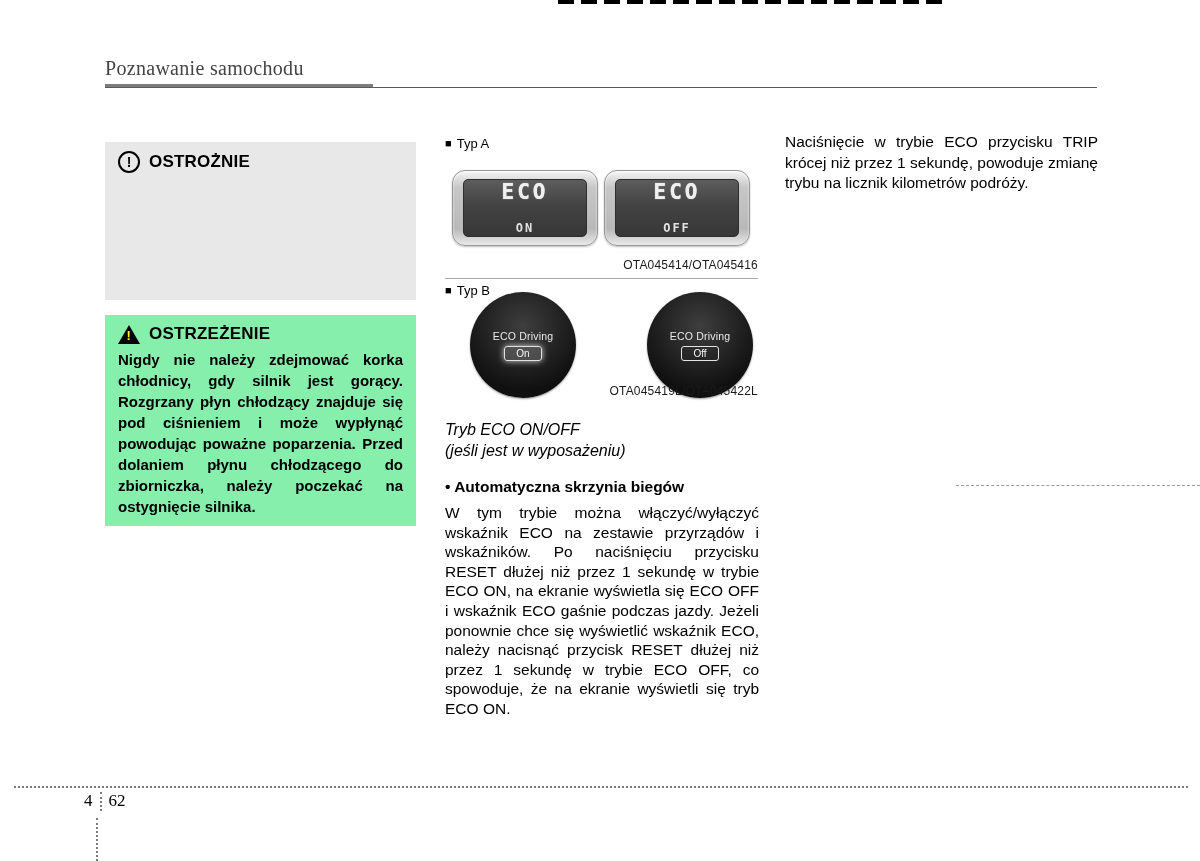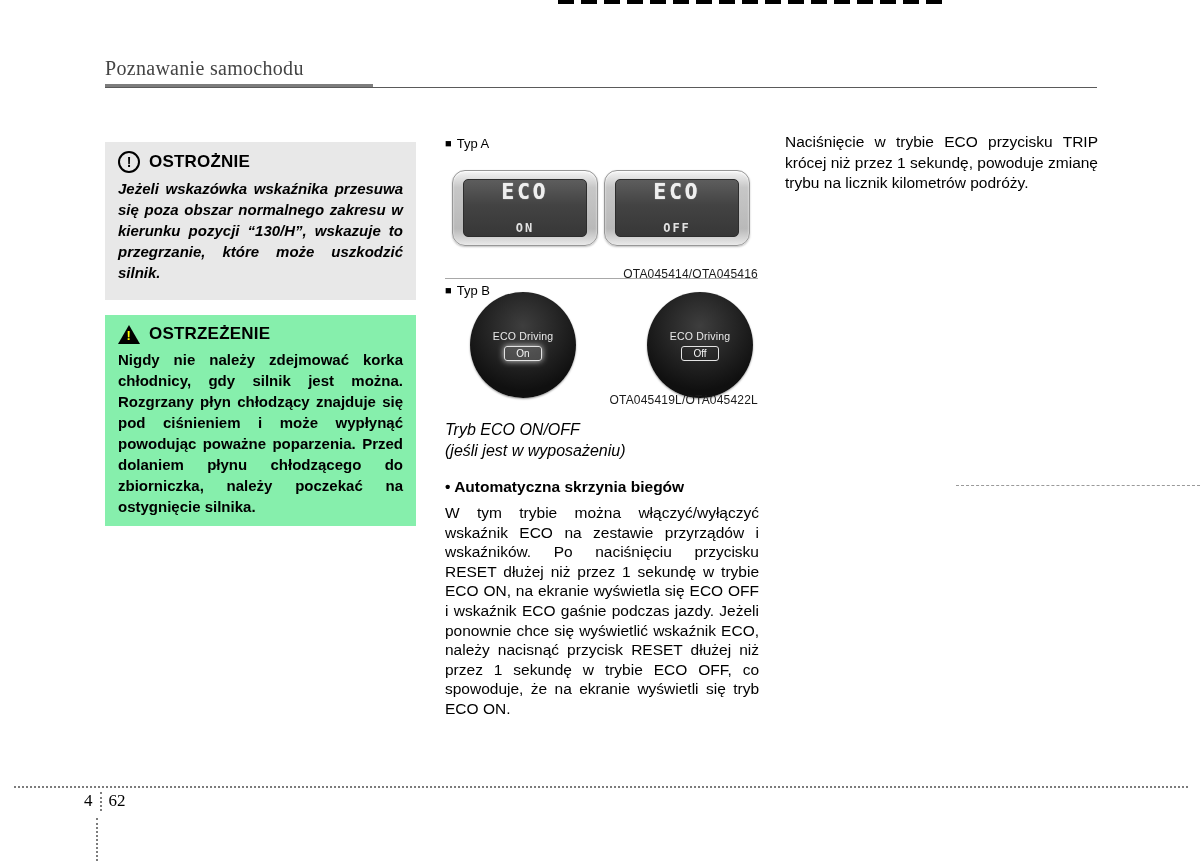--- a/index.html
+++ b/index.html
@@ -56,21 +56,21 @@
     box-shadow:inset 0 1px 2px rgba(255,255,255,.9), 0 1px 2px rgba(0,0,0,.25); }
   .lcd-a { left:452px; } .lcd-b { left:604px; }
   .lcd-screen { width:100%; height:100%; border-radius:5px; border:1px solid #2d2d2d;
     background:linear-gradient(180deg,#5d5d5d,#434343 45%,#373737);
     display:flex; flex-direction:column; align-items:center; justify-content:center; gap:16px; }
   .lcd-line1 { font-family:"DejaVu Sans Mono", monospace; font-weight:bold; font-size:21px;
     letter-spacing:3px; color:#efefef; text-shadow:0 0 1px #fff; line-height:1; }
   .lcd-line2 { font-family:"DejaVu Sans Mono", monospace; font-weight:bold; font-size:12px;
     letter-spacing:2px; color:#e2e2e2; line-height:1; margin-top:3px; }
 
-  .fig-caption { position:absolute; right:442px; font-size:12px; color:#1a1a1a; letter-spacing:.2px;margin-top:9px; }
+  .fig-caption { position:absolute; right:442px; font-size:12px; color:#1a1a1a; letter-spacing:.2px; }
   .cap-a { top:258px; } .cap-b { top:384px; }
   .fig-sep { position:absolute; left:445px; top:278px; width:313px; height:1px; background:#a8a8a8; }
 
   .gauge { position:absolute; top:292px; width:106px; height:106px; border-radius:50%;
     background:radial-gradient(circle at 50% 32%, #3e3e3e, #101010 72%);
     display:flex; flex-direction:column; align-items:center; justify-content:center; gap:4px;
     box-shadow:0 1px 2px rgba(0,0,0,.4); }
   .gauge-on  { left:470px; } .gauge-off { left:647px; }
   .gauge-title { color:#eaeaea; font-size:10.5px; letter-spacing:.2px; }
   .gauge-state { min-width:38px; text-align:center; border:1px solid #e3e3e3; border-radius:3px;
@@ -103,29 +103,28 @@
 
 <div class="header-title">Poznawanie samochodu</div>
 <div class="rule-thick"></div>
 <div class="rule-thin"></div>
 
 <div class="caution-box">
   <div class="box-title-row">
     <span class="caution-icon">!</span>
     <span class="box-title">OSTROŻNIE</span>
   </div>
-  <div class="caution-body">Jeżeli wskazówka wskaźnika przesuwa się poza obszar normalnego zakresu w kierunku pozycji “130/H”, wskazuje to przegrzanie, które może uszkodzić silnik.</div>
 </div>
 
 <div class="warning-box">
   <div class="box-title-row">
     <span class="warn-tri"></span>
     <span class="box-title">OSTRZEŻENIE</span>
   </div>
-  <div class="warning-body">Nigdy nie należy zdejmować korka chłodnicy, gdy silnik jest można. Rozgrzany płyn chłodzący znajduje się pod ciśnieniem i może wypłynąć powodując poważne poparzenia. Przed dolaniem płynu chłodzącego do zbiorniczka, należy poczekać na ostygnięcie silnika.</div>
+  <div class="warning-body">Nigdy nie należy zdejmować korka chłodnicy, gdy silnik jest gorący. Rozgrzany płyn chłodzący znajduje się pod ciśnieniem i może wypłynąć powodując poważne poparzenia. Przed dolaniem płynu chłodzącego do zbiorniczka, należy poczekać na ostygnięcie silnika.</div>
 </div>
 
 <div class="typ-label typ-a-label">
   <span class="sq">■</span>
   <span>Typ A</span>
 </div>
 
 <div class="lcd lcd-a">
   <div class="lcd-screen">
     <div class="lcd-line1">ECO</div>

